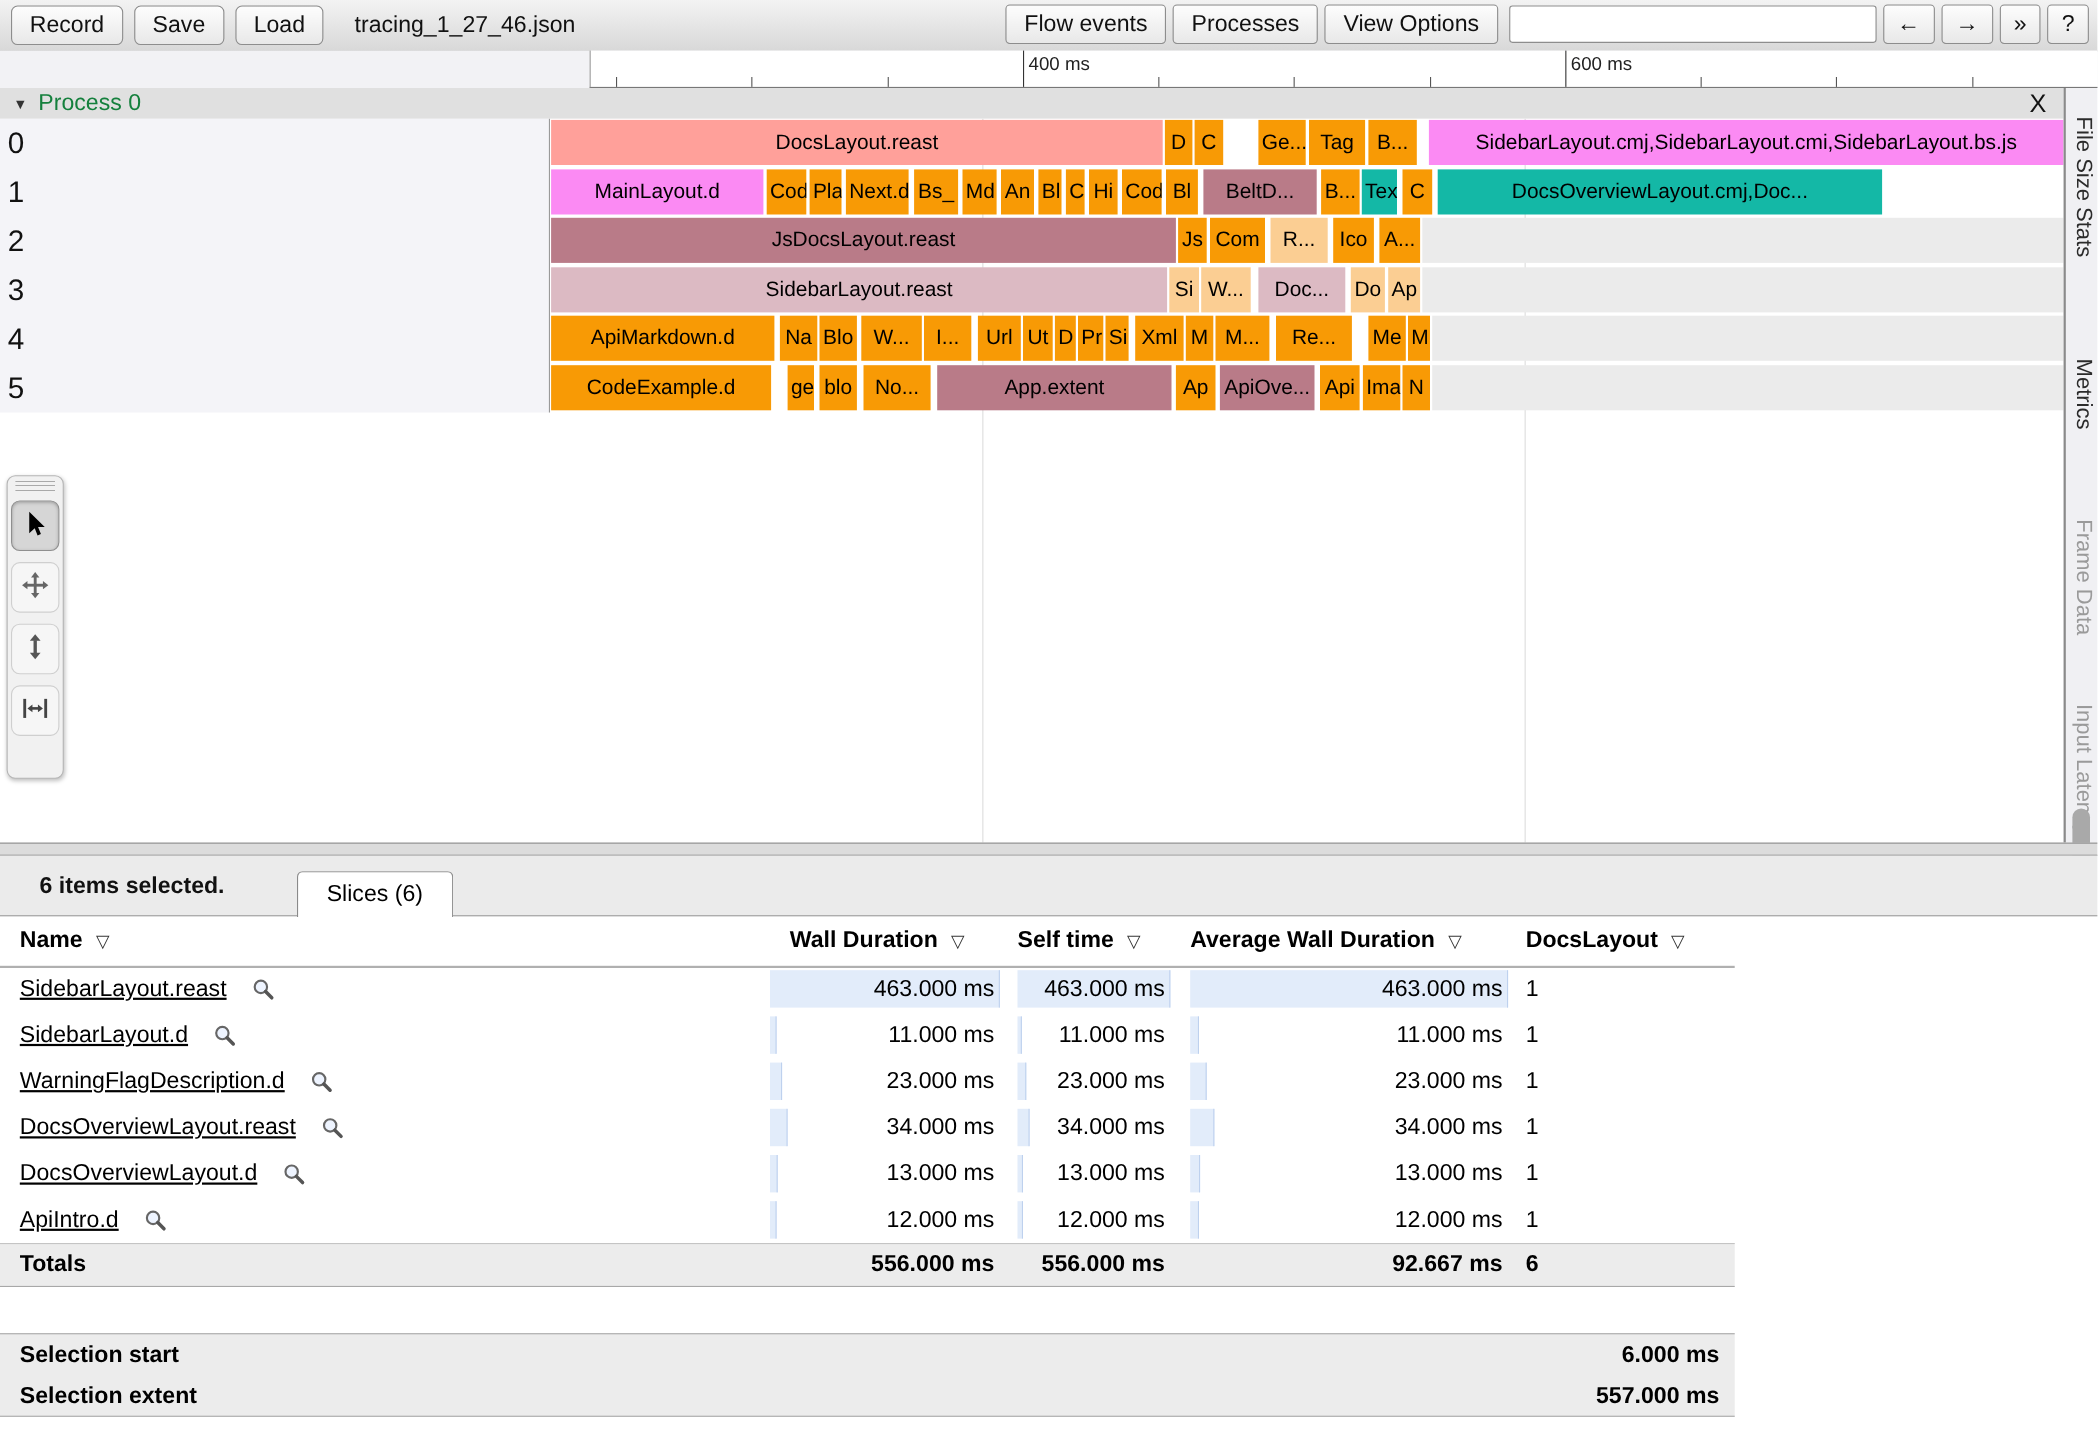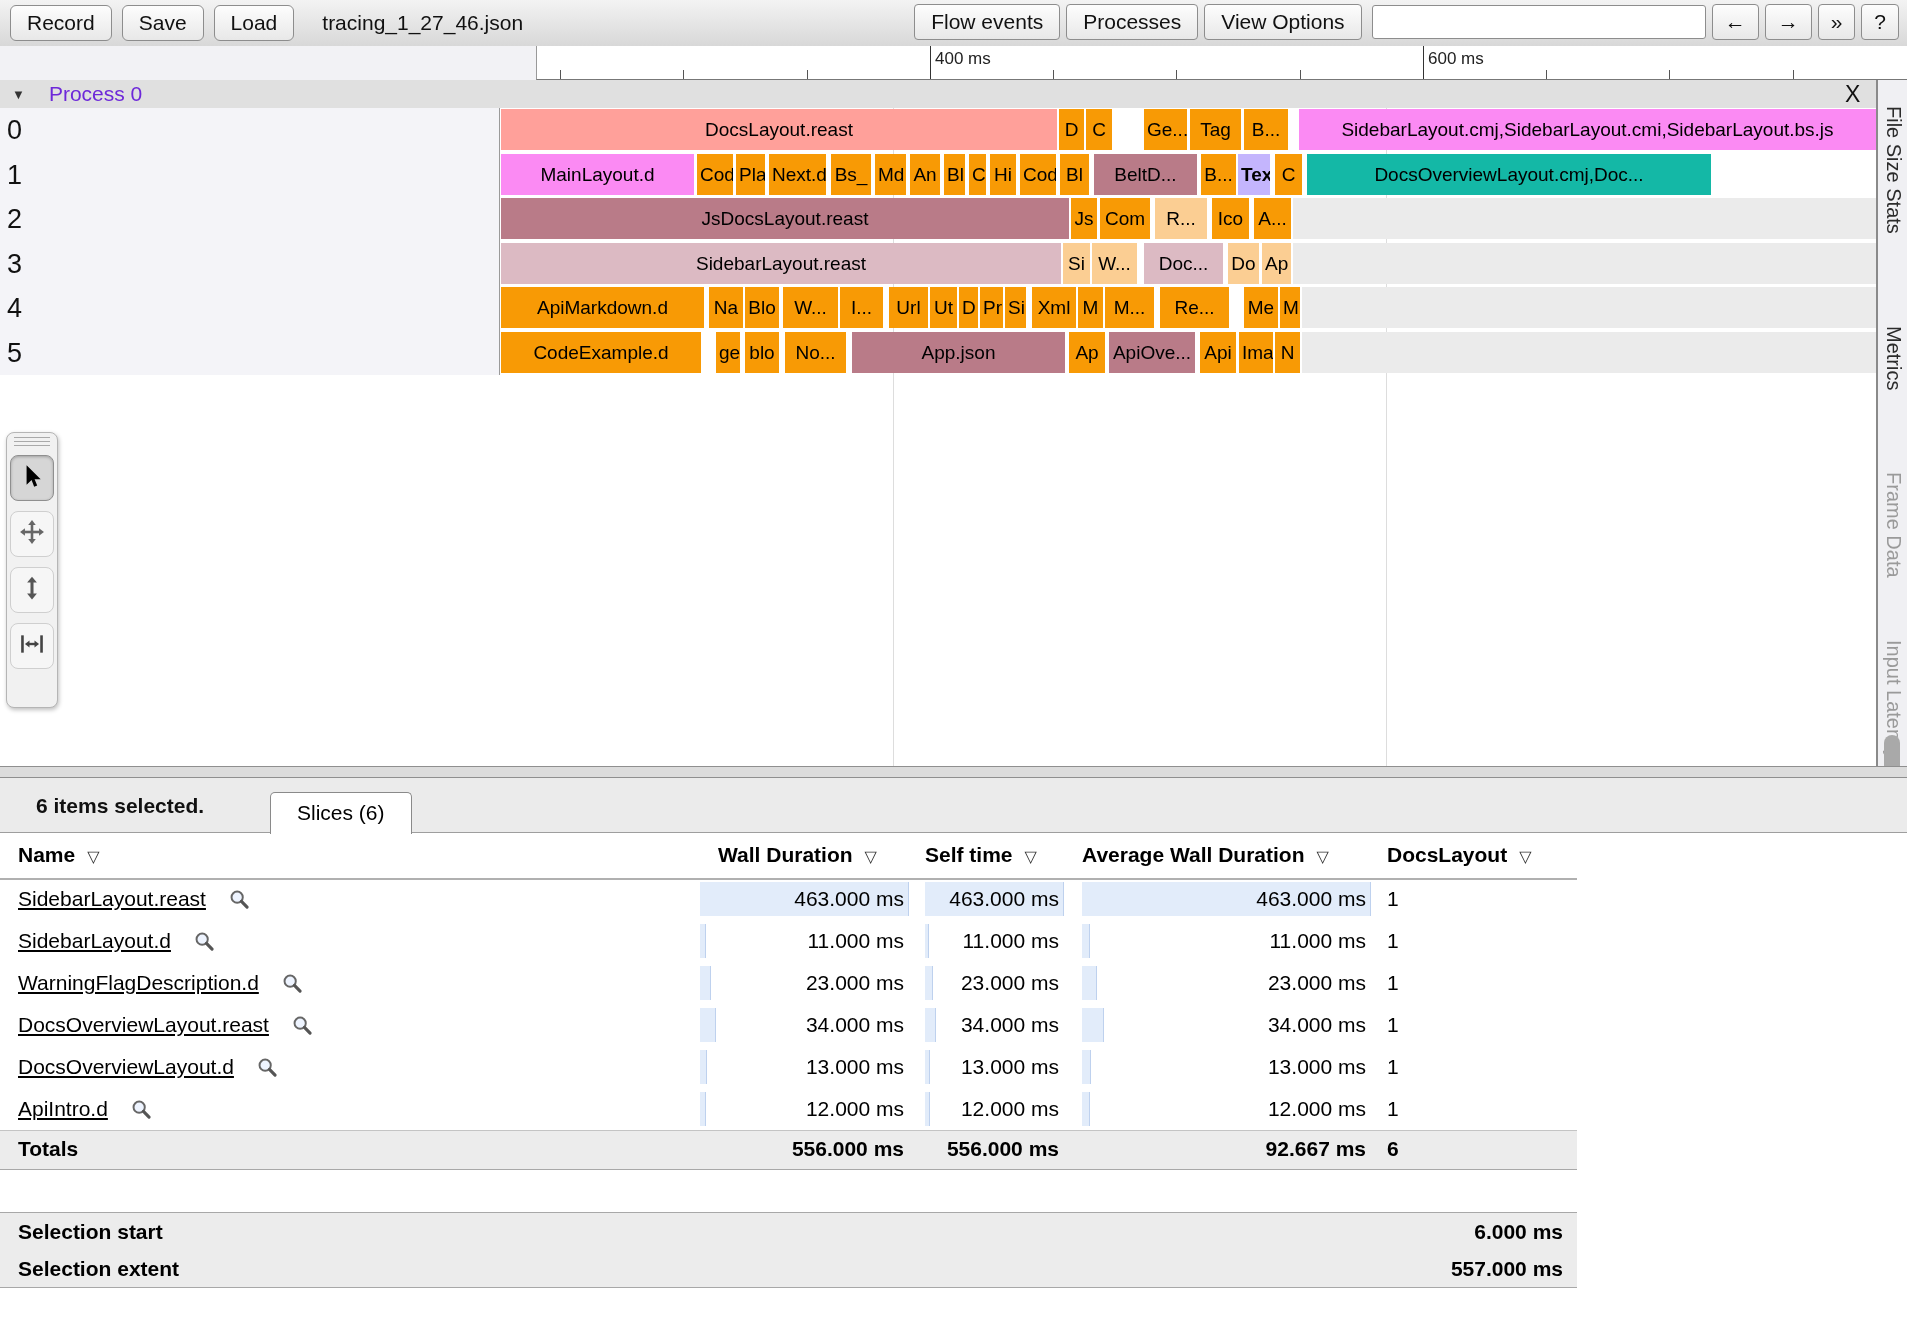--- a/index.html
+++ b/index.html
@@ -25,21 +25,21 @@
   .ruler-scale{position:absolute;left:499px;top:0;width:1377px;height:33px;background:#fff;
                border-bottom:1px solid #777;border-left:1px solid #999;border-right:1px solid #999;margin-left:37px;}
   .tick{position:absolute;bottom:0;width:1px;background:#555;height:9px;}
   .tick.major{height:33px;background:#333;}
   .tick-label{position:absolute;top:3px;font-size:17px;color:#222;white-space:nowrap;}
 
   
   .process-header{position:absolute;left:0;top:80px;width:1876px;height:28px;background:#e0e0e0;
                   display:flex;align-items:center;font-size:21px;}
   .tri{margin-left:12px;font-size:13px;color:#333;cursor:pointer;}
-  .ptitle{margin-left:24px;color:#6d28d9;}
+  .ptitle{margin-left:10px;color:#15803d;}
   .pclose{position:absolute;left:1845px;font-size:23px;color:#111;cursor:pointer;}
 
   
   .gridlayer{position:absolute;left:500px;top:108px;width:1376px;height:658px;background:#fff;}
   .gridline{position:absolute;top:0;bottom:0;width:1px;background:#ddd;}
   .track-gutter{position:absolute;left:0;top:108px;width:499px;height:267px;
                 background:#f4f4f8;border-right:1px solid #9a9a9a;}
   .track-num{position:absolute;left:7px;height:44.5px;line-height:44.5px;font-size:27px;color:#111;}
   .timeline-rows{position:absolute;left:500px;top:108px;width:1376px;height:267px;}
   .track-row{position:absolute;left:0;width:1376px;height:44.5px;}
@@ -184,21 +184,21 @@
         <div class="slice" style="left: 331px; width: 40px; background: rgb(248, 154, 5);">Bs_</div>
         <div class="slice" style="left: 375px; width: 31px; background: rgb(248, 154, 5);">Md</div>
         <div class="slice" style="left: 410px; width: 30px; background: rgb(248, 154, 5);">An</div>
         <div class="slice" style="left: 444px; width: 21px; background: rgb(248, 154, 5);">Bl</div>
         <div class="slice" style="left: 469px; width: 17px; background: rgb(248, 154, 5);">C</div>
         <div class="slice" style="left: 490px; width: 26px; background: rgb(248, 154, 5);">Hi</div>
         <div class="slice" style="left: 520px; width: 36px; background: rgb(248, 154, 5);">Cod</div>
         <div class="slice" style="left: 560px; width: 29px; background: rgb(248, 154, 5);">Bl</div>
         <div class="slice" style="left: 594px; width: 103px; background: rgb(185, 123, 136); text-align: center;">BeltD...</div>
         <div class="slice" style="left: 701px; width: 35px; background: rgb(248, 154, 5);">B...</div>
-        <div class="slice" style="left: 738px; width: 32px; background: #c4b5fd; font-weight: bold;">Tex</div>
+        <div class="slice" style="left: 738px; width: 32px; background: #14b8a6;">Tex</div>
         <div class="slice" style="left: 775px; width: 27px; background: rgb(248, 154, 5);">C</div>
         <div class="slice" style="left: 807px; width: 404px; background: #14b8a6;">DocsOverviewLayout.cmj,Doc...</div>
       </div>
       <div class="track-row" style="top: 89px;">
         <div class="slice" style="left: 1px; width: 568px; background: rgb(185, 123, 136);">JsDocsLayout.reast</div>
         <div class="slice" style="left: 571px; width: 26px; background: rgb(248, 154, 5);">Js</div>
         <div class="slice" style="left: 600px; width: 50px; background: rgb(248, 154, 5);">Com</div>
         <div class="slice" style="left: 655px; width: 52px; background: rgb(251, 206, 147);">R...</div>
         <div class="slice" style="left: 712px; width: 37px; background: rgb(248, 154, 5);">Ico</div>
         <div class="slice" style="left: 754px; width: 37px; background: rgb(248, 154, 5);">A...</div>
@@ -230,21 +230,21 @@
         <div class="slice" style="left: 660px; width: 69px; background: rgb(248, 154, 5);">Re...</div>
         <div class="slice" style="left: 744px; width: 34px; background: rgb(248, 154, 5);">Me</div>
         <div class="slice" style="left: 780px; width: 20px; background: rgb(248, 154, 5);">M</div>
         <div class="slice filler" style="left: 802px; width: 574px; background: rgb(235, 235, 235);"></div>
       </div>
       <div class="track-row" style="top: 222.5px;">
         <div class="slice" style="left: 1px; width: 200px; background: rgb(248, 154, 5);">CodeExample.d</div>
         <div class="slice" style="left: 216px; width: 24px; background: rgb(248, 154, 5);">ge</div>
         <div class="slice" style="left: 245px; width: 34px; background: rgb(248, 154, 5);">blo</div>
         <div class="slice" style="left: 285px; width: 61px; background: rgb(248, 154, 5);">No...</div>
-        <div class="slice" style="left: 352px; width: 213px; background: rgb(185, 123, 136);">App.json</div>
+        <div class="slice" style="left: 352px; width: 213px; background: rgb(185, 123, 136);">App.extent</div>
         <div class="slice" style="left: 569px; width: 36px; background: rgb(248, 154, 5);">Ap</div>
         <div class="slice" style="left: 609px; width: 86px; background: rgb(185, 123, 136);">ApiOve...</div>
         <div class="slice" style="left: 700px; width: 36px; background: rgb(248, 154, 5);">Api</div>
         <div class="slice" style="left: 739px; width: 34px; background: rgb(248, 154, 5);">Ima</div>
         <div class="slice" style="left: 775px; width: 25px; background: rgb(248, 154, 5);">N</div>
         <div class="slice filler" style="left: 802px; width: 574px; background: rgb(235, 235, 235);"></div>
       </div>
     </div>
 
   <div class="palette">

